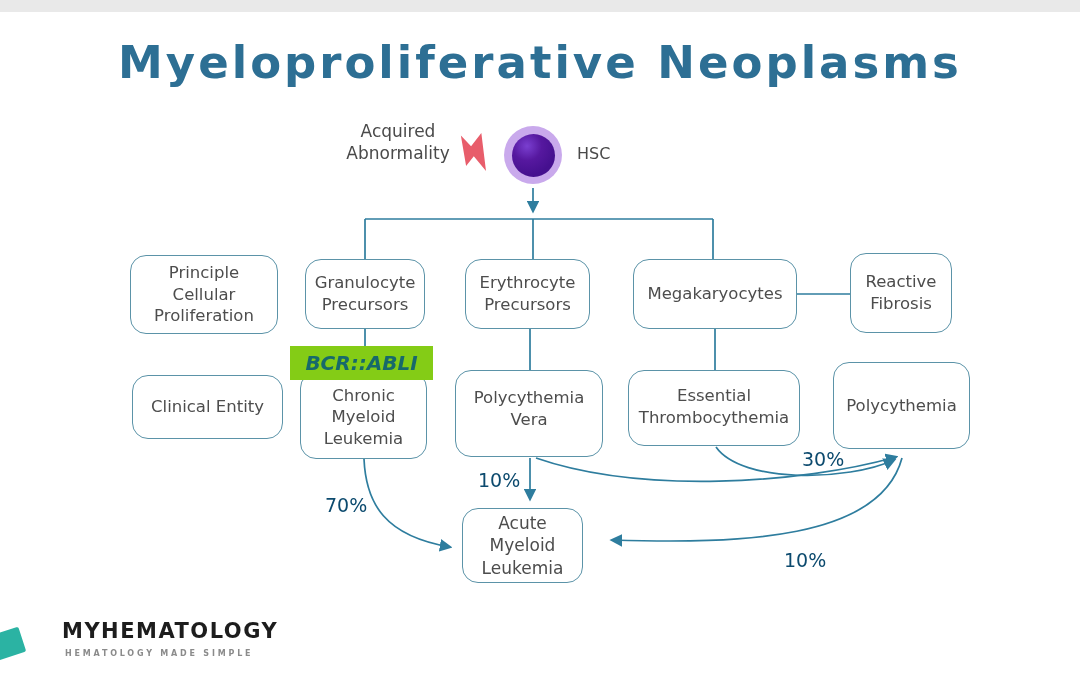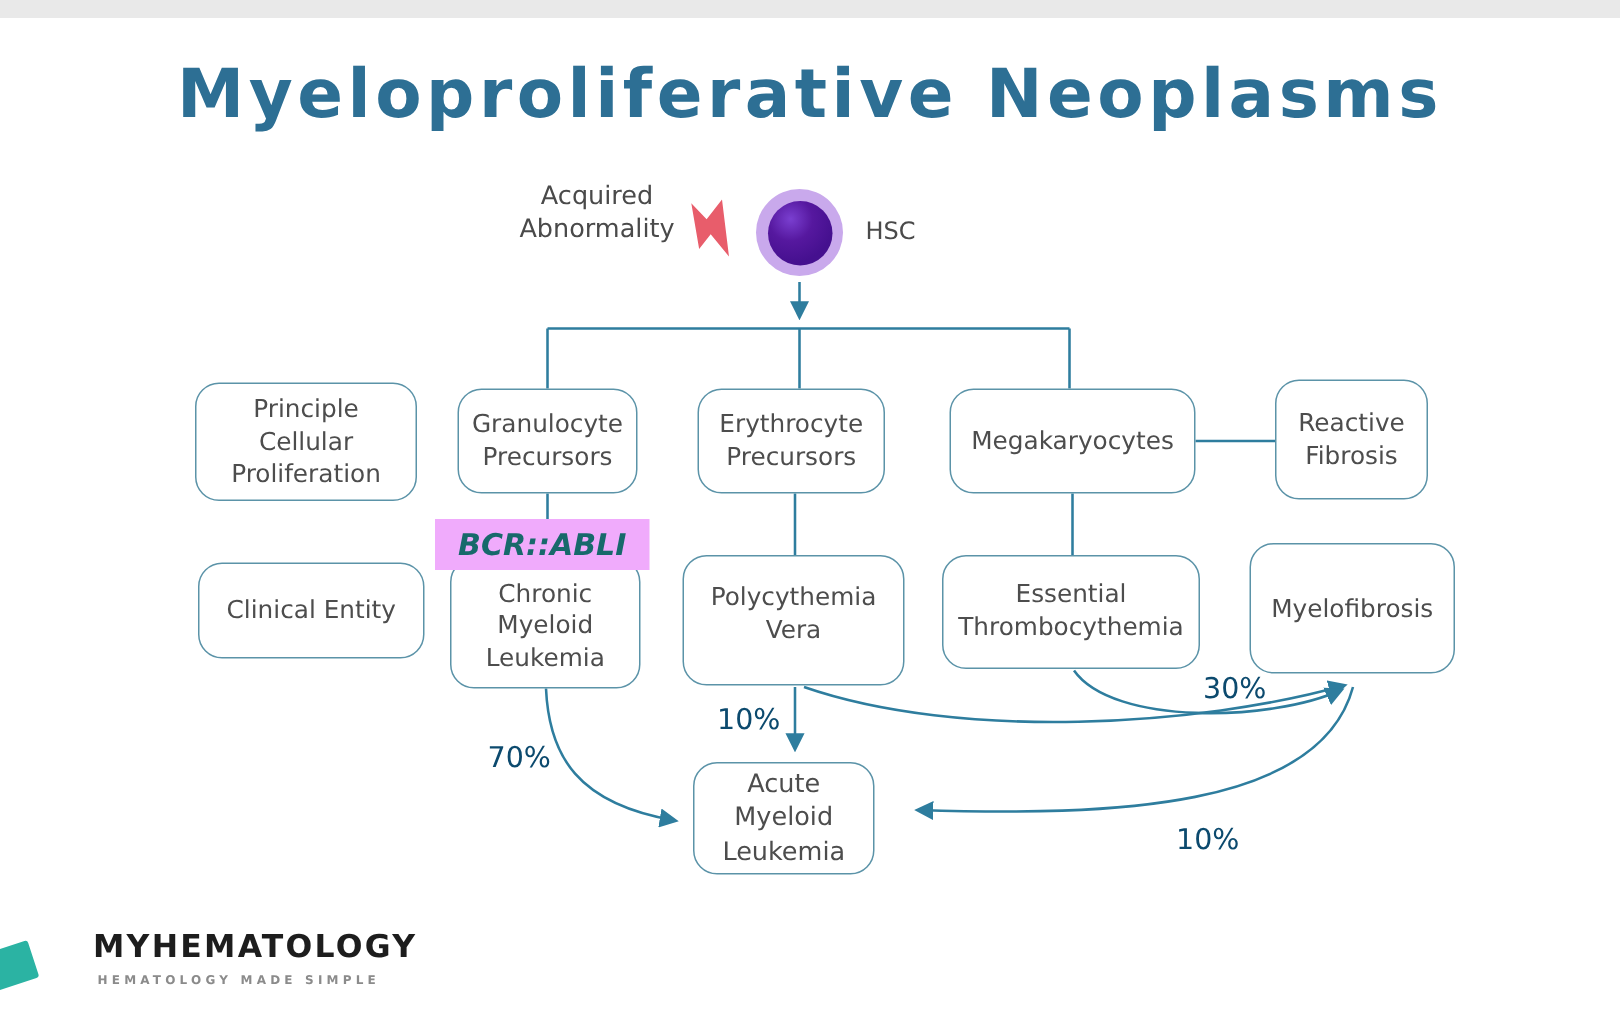--- a/index.html
+++ b/index.html
@@ -42,21 +42,21 @@
   .b-megakaryocytes{left:633px;top:247px;width:164px;height:70px;}
   .b-reactive{left:850px;top:241px;width:102px;height:80px;}
   .b-clinical{left:132px;top:363px;width:151px;height:64px;}
   .b-cml{left:300px;top:360px;width:127px;height:87px;align-items:flex-end;padding-bottom:8px;}
   .b-pv{left:455px;top:358px;width:148px;height:87px;align-items:flex-start;padding-top:16px;}
   .b-et{left:628px;top:358px;width:172px;height:76px;align-items:flex-start;padding-top:14px;}
   .b-mf{left:833px;top:350px;width:137px;height:87px;}
   .b-aml{left:462px;top:496px;width:121px;height:75px;font-size:17px;}
   
   .ybar{
-    position:absolute;z-index:3;background:#f0abfc;display:flex;align-items:center;
+    position:absolute;z-index:3;background:#84cc16;display:flex;align-items:center;
     justify-content:center;color:#17696b;font-style:italic;font-weight:bold;
   }
   .y-bcr{left:290px;top:334px;width:143px;height:34px;font-size:20px;}
   .y-jak{left:470px;top:334px;width:487px;height:34px;font-size:22px;letter-spacing:1px;}
   
   .pct{position:absolute;z-index:2;font-size:19px;color:#0c4a6e;font-weight:500;}
   .p-70{left:325px;top:482px;}
   .p-10a{left:478px;top:457px;}
   .p-30{left:802px;top:436px;}
   .p-10b{left:784px;top:537px;}
@@ -129,21 +129,21 @@
   <div class="box b-clinical">Clinical Entity</div>
 
   <div class="box b-granulocyte">Granulocyte Precursors</div>
   <div class="box b-erythrocyte">Erythrocyte Precursors</div>
   <div class="box b-megakaryocytes">Megakaryocytes</div>
   <div class="box b-reactive">Reactive Fibrosis</div>
 
   <div class="box b-cml">Chronic Myeloid Leukemia</div>
   <div class="box b-pv">Polycythemia Vera</div>
   <div class="box b-et">Essential Thrombocythemia</div>
-  <div class="box b-mf">Myelofibrosis</div>
+  <div class="box b-mf">Polycythemia</div>
 
   <div class="box b-aml">Acute Myeloid Leukemia</div>
 
   <div class="ybar y-bcr">BCR::ABLI</div>
 
   <div class="pct p-70">70%</div>
   <div class="pct p-10a">10%</div>
   <div class="pct p-30">30%</div>
   <div class="pct p-10b">10%</div>
 

